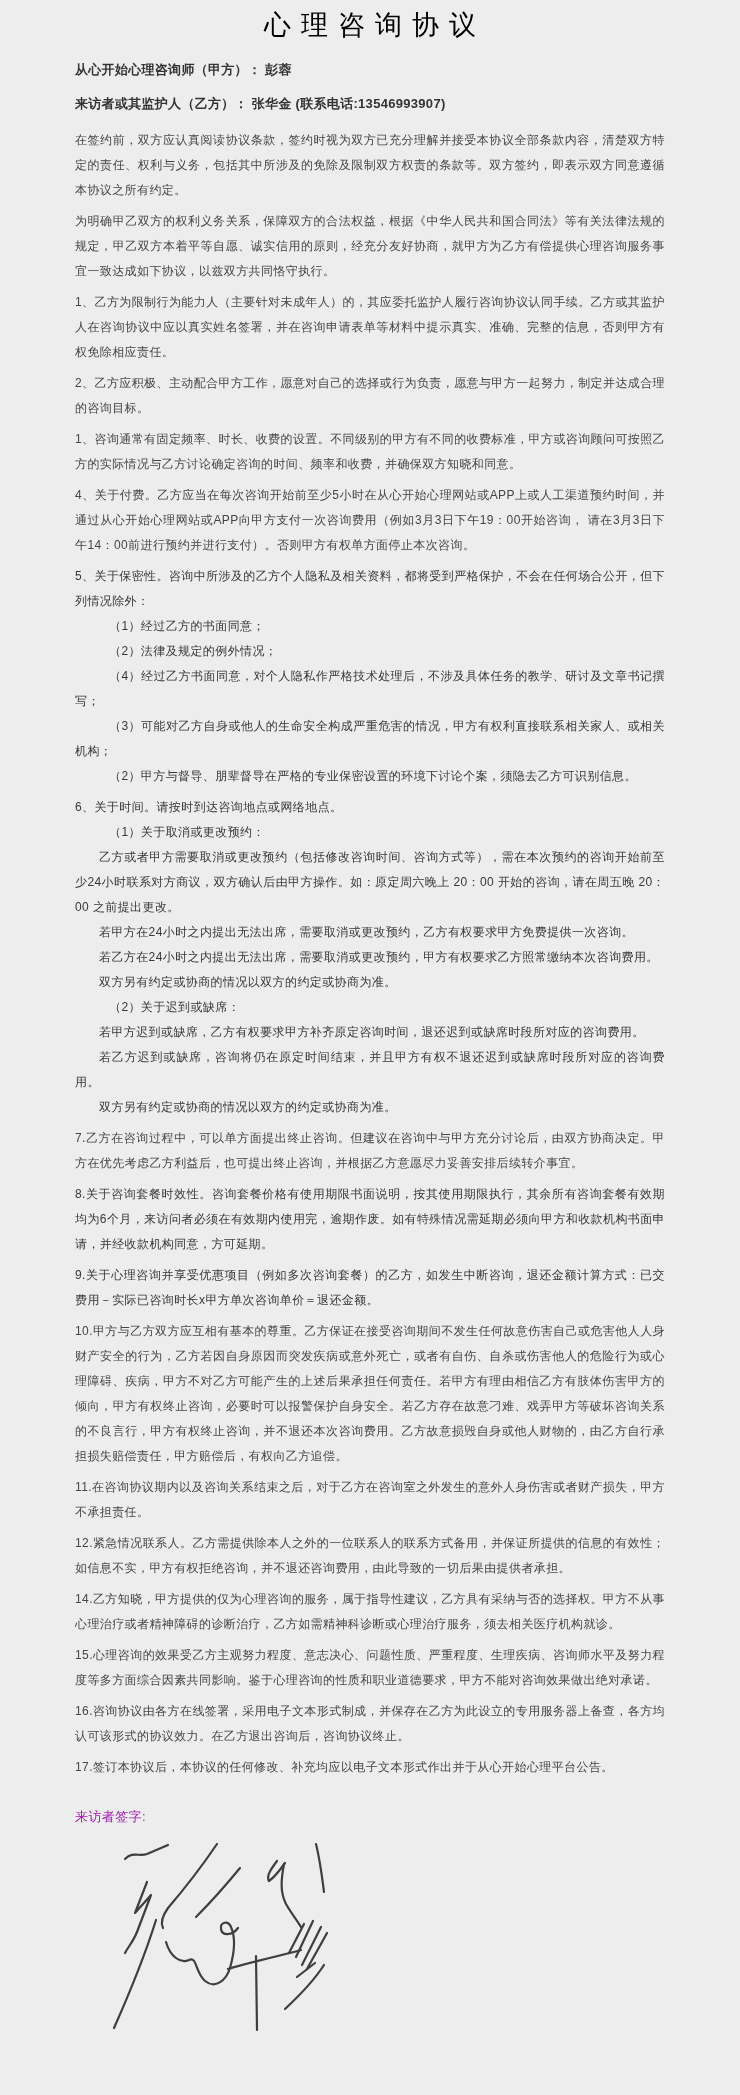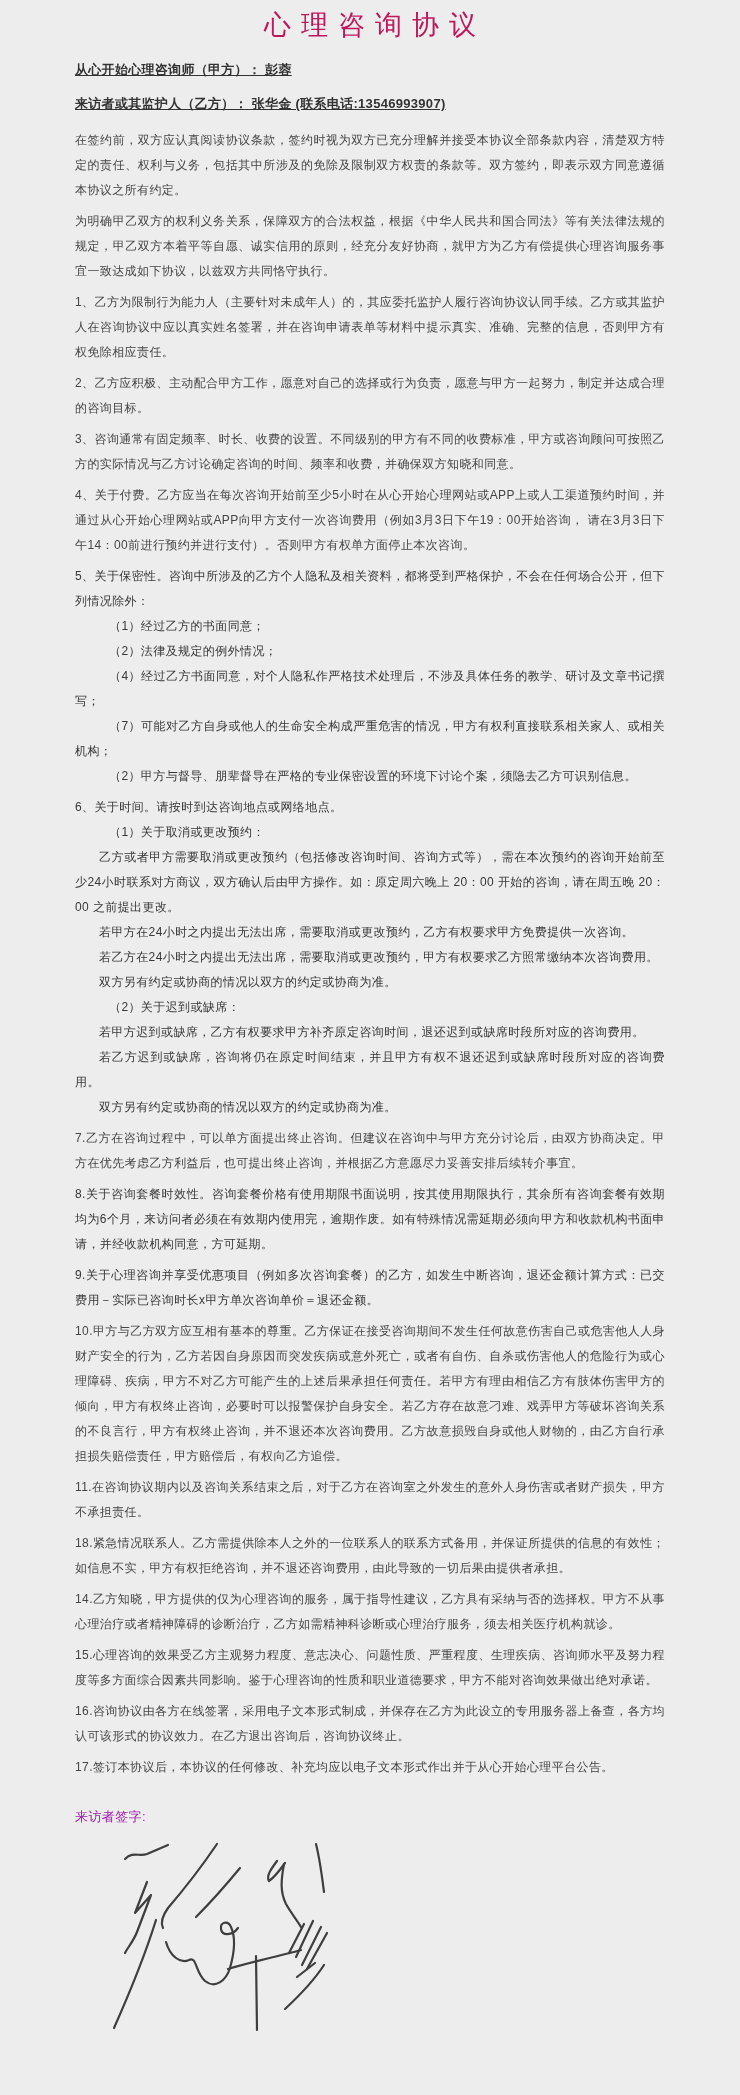--- a/index.html
+++ b/index.html
@@ -6,28 +6,28 @@
   body{
     width:740px;height:2095px;overflow:hidden;
     background:#ededed;
     font-family:"Liberation Sans","DejaVu Sans",sans-serif;
     color:#454545;
     -webkit-font-smoothing:antialiased;
   }
   .page{padding:8px 75px 0 75px;box-sizing:border-box;width:740px;}
   .doc-title{
     margin:0 0 18px 0;
-    font-size:27px;font-weight:400;color:#be185d;
+    font-size:27px;font-weight:400;color:#000000;
     text-align:center;letter-spacing:10px;text-indent:10px;
     line-height:34px;
   }
   .party{
     margin:0 0 14px 0;
     font-size:13px;font-weight:700;color:#333333;
-    line-height:20px;letter-spacing:.3px;text-decoration:underline;
+    line-height:20px;letter-spacing:.3px;
   }
   .content{margin-top:10px;}
   .para{
     margin:6px 0 0 0;
     font-size:12px;line-height:25px;
     text-align:justify;letter-spacing:.4px;
     color:#454545;
   }
   .para.bold{font-weight:400;color:#373737;}
   .para.ind1{text-indent:34px;margin-top:0;}
@@ -49,44 +49,44 @@
   <p class="party">来访者或其监护人（乙方）： 张华金 (联系电话:13546993907)</p>
 
   <div class="content">
     <div id="intro">
         <p class="para">在签约前，双方应认真阅读协议条款，签约时视为双方已充分理解并接受本协议全部条款内容，清楚双方特定的责任、权利与义务，包括其中所涉及的免除及限制双方权责的条款等。双方签约，即表示双方同意遵循本协议之所有约定。</p>
         <p class="para">为明确甲乙双方的权利义务关系，保障双方的合法权益，根据《中华人民共和国合同法》等有关法律法规的规定，甲乙双方本着平等自愿、诚实信用的原则，经充分友好协商，就甲方为乙方有偿提供心理咨询服务事宜一致达成如下协议，以兹双方共同恪守执行。</p>
       </div>
     <div id="clauses">
         <p class="para">1、乙方为限制行为能力人（主要针对未成年人）的，其应委托监护人履行咨询协议认同手续。乙方或其监护人在咨询协议中应以真实姓名签署，并在咨询申请表单等材料中提示真实、准确、完整的信息，否则甲方有权免除相应责任。</p>
         <p class="para">2、乙方应积极、主动配合甲方工作，愿意对自己的选择或行为负责，愿意与甲方一起努力，制定并达成合理的咨询目标。</p>
-        <p class="para">3、咨询通常有固定频率、时长、收费的设置。不同级别的甲方有不同的收费标准，甲方或咨询顾问可按照乙方的实际情况与乙方讨论确定咨询的时间、频率和收费，并确保双方知晓和同意。</p>
+        <p class="para">1、咨询通常有固定频率、时长、收费的设置。不同级别的甲方有不同的收费标准，甲方或咨询顾问可按照乙方的实际情况与乙方讨论确定咨询的时间、频率和收费，并确保双方知晓和同意。</p>
         <p class="para">4、关于付费。乙方应当在每次咨询开始前至少5小时在从心开始心理网站或APP上或人工渠道预约时间，并通过从心开始心理网站或APP向甲方支付一次咨询费用（例如3月3日下午19：00开始咨询， 请在3月3日下午14：00前进行预约并进行支付）。否则甲方有权单方面停止本次咨询。</p>
         <p class="para bold">5、关于保密性。咨询中所涉及的乙方个人隐私及相关资料，都将受到严格保护，不会在任何场合公开，但下列情况除外：</p>
         <p class="para bold ind1">（1）经过乙方的书面同意；</p>
         <p class="para bold ind1">（2）法律及规定的例外情况；</p>
         <p class="para bold ind1">（4）经过乙方书面同意，对个人隐私作严格技术处理后，不涉及具体任务的教学、研讨及文章书记撰写；</p>
-        <p class="para bold ind1">（7）可能对乙方自身或他人的生命安全构成严重危害的情况，甲方有权利直接联系相关家人、或相关机构；</p>
+        <p class="para bold ind1">（3）可能对乙方自身或他人的生命安全构成严重危害的情况，甲方有权利直接联系相关家人、或相关机构；</p>
         <p class="para bold ind1">（2）甲方与督导、朋辈督导在严格的专业保密设置的环境下讨论个案，须隐去乙方可识别信息。</p>
         <p class="para bold">6、关于时间。请按时到达咨询地点或网络地点。</p>
         <p class="para bold ind1">（1）关于取消或更改预约：</p>
         <p class="para bold ind2">乙方或者甲方需要取消或更改预约（包括修改咨询时间、咨询方式等），需在本次预约的咨询开始前至少24小时联系对方商议，双方确认后由甲方操作。如：原定周六晚上 20：00 开始的咨询，请在周五晚 20：00 之前提出更改。</p>
         <p class="para bold ind2">若甲方在24小时之内提出无法出席，需要取消或更改预约，乙方有权要求甲方免费提供一次咨询。</p>
         <p class="para bold ind2">若乙方在24小时之内提出无法出席，需要取消或更改预约，甲方有权要求乙方照常缴纳本次咨询费用。</p>
         <p class="para bold ind2">双方另有约定或协商的情况以双方的约定或协商为准。</p>
         <p class="para bold ind1">（2）关于迟到或缺席：</p>
         <p class="para bold ind2">若甲方迟到或缺席，乙方有权要求甲方补齐原定咨询时间，退还迟到或缺席时段所对应的咨询费用。</p>
         <p class="para bold ind2">若乙方迟到或缺席，咨询将仍在原定时间结束，并且甲方有权不退还迟到或缺席时段所对应的咨询费用。</p>
         <p class="para bold ind2">双方另有约定或协商的情况以双方的约定或协商为准。</p>
         <p class="para">7.乙方在咨询过程中，可以单方面提出终止咨询。但建议在咨询中与甲方充分讨论后，由双方协商决定。甲方在优先考虑乙方利益后，也可提出终止咨询，并根据乙方意愿尽力妥善安排后续转介事宜。</p>
         <p class="para bold">8.关于咨询套餐时效性。咨询套餐价格有使用期限书面说明，按其使用期限执行，其余所有咨询套餐有效期均为6个月，来访问者必须在有效期内使用完，逾期作废。如有特殊情况需延期必须向甲方和收款机构书面申请，并经收款机构同意，方可延期。</p>
         <p class="para bold">9.关于心理咨询并享受优惠项目（例如多次咨询套餐）的乙方，如发生中断咨询，退还金额计算方式：已交费用－实际已咨询时长x甲方单次咨询单价＝退还金额。</p>
         <p class="para">10.甲方与乙方双方应互相有基本的尊重。乙方保证在接受咨询期间不发生任何故意伤害自己或危害他人人身财产安全的行为，乙方若因自身原因而突发疾病或意外死亡，或者有自伤、自杀或伤害他人的危险行为或心理障碍、疾病，甲方不对乙方可能产生的上述后果承担任何责任。若甲方有理由相信乙方有肢体伤害甲方的倾向，甲方有权终止咨询，必要时可以报警保护自身安全。若乙方存在故意刁难、戏弄甲方等破坏咨询关系的不良言行，甲方有权终止咨询，并不退还本次咨询费用。乙方故意损毁自身或他人财物的，由乙方自行承担损失赔偿责任，甲方赔偿后，有权向乙方追偿。</p>
         <p class="para">11.在咨询协议期内以及咨询关系结束之后，对于乙方在咨询室之外发生的意外人身伤害或者财产损失，甲方不承担责任。</p>
-        <p class="para">18.紧急情况联系人。乙方需提供除本人之外的一位联系人的联系方式备用，并保证所提供的信息的有效性；如信息不实，甲方有权拒绝咨询，并不退还咨询费用，由此导致的一切后果由提供者承担。</p>
+        <p class="para">12.紧急情况联系人。乙方需提供除本人之外的一位联系人的联系方式备用，并保证所提供的信息的有效性；如信息不实，甲方有权拒绝咨询，并不退还咨询费用，由此导致的一切后果由提供者承担。</p>
         <p class="para">14.乙方知晓，甲方提供的仅为心理咨询的服务，属于指导性建议，乙方具有采纳与否的选择权。甲方不从事心理治疗或者精神障碍的诊断治疗，乙方如需精神科诊断或心理治疗服务，须去相关医疗机构就诊。</p>
         <p class="para">15.心理咨询的效果受乙方主观努力程度、意志决心、问题性质、严重程度、生理疾病、咨询师水平及努力程度等多方面综合因素共同影响。鉴于心理咨询的性质和职业道德要求，甲方不能对咨询效果做出绝对承诺。</p>
         <p class="para">16.咨询协议由各方在线签署，采用电子文本形式制成，并保存在乙方为此设立的专用服务器上备查，各方均认可该形式的协议效力。在乙方退出咨询后，咨询协议终止。</p>
         <p class="para">17.签订本协议后，本协议的任何修改、补充均应以电子文本形式作出并于从心开始心理平台公告。</p>
       </div>
   </div>
 
   <p class="sig-label">来访者签字:</p>
 
   <svg class="signature-svg" width="320" height="230" viewBox="0 0 320 230" fill="none" stroke="#3e3e3e" stroke-width="2.2" stroke-linecap="round" stroke-linejoin="round">

